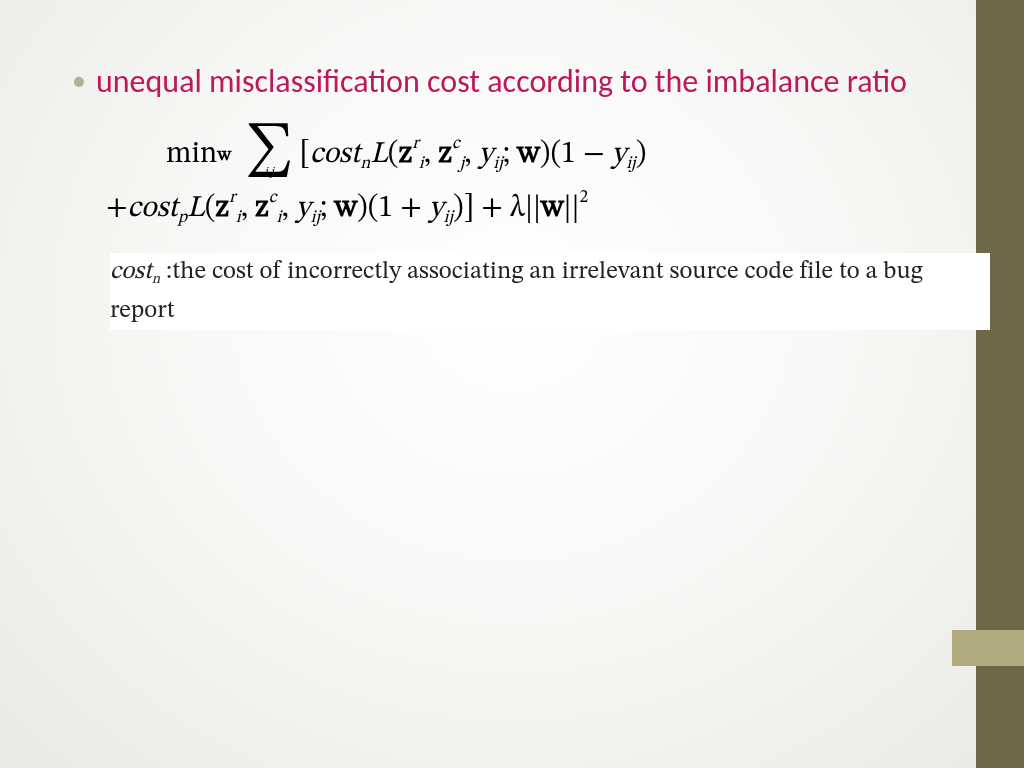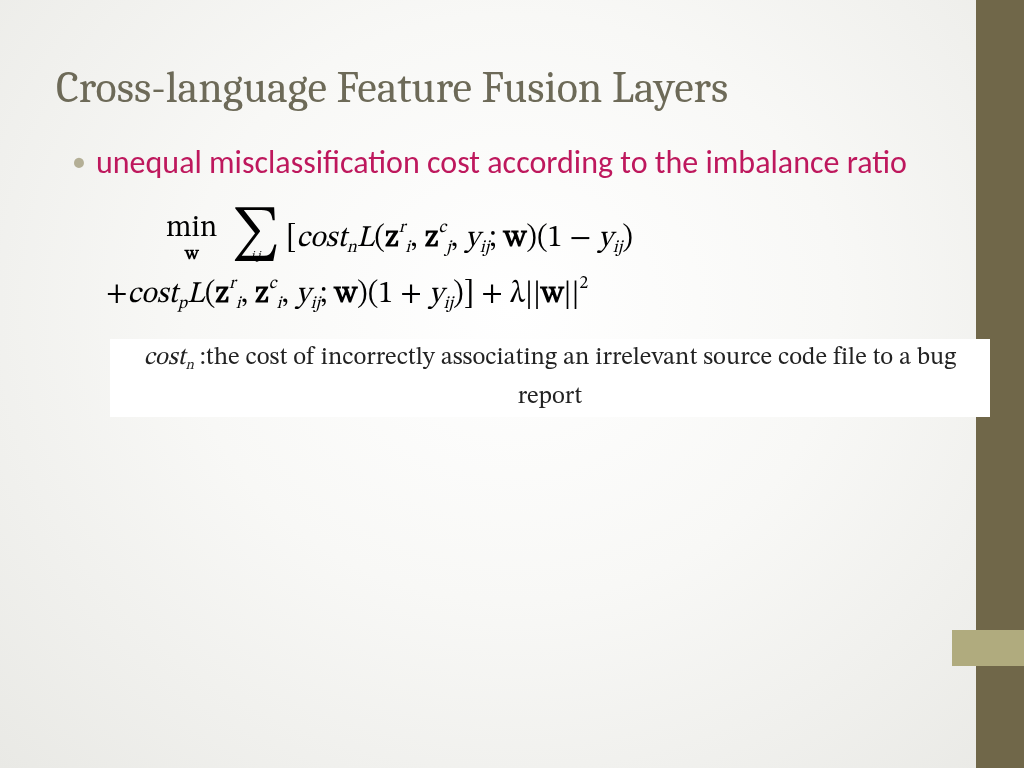--- a/index.html
+++ b/index.html
@@ -68,21 +68,21 @@
     color: #000;
   }
   .eq-line {
     display: flex;
     align-items: center;
     white-space: nowrap;
     margin-bottom: 12px;
   }
   .minw {
     display: inline-flex;
-    flex-direction: column;
+    flex-direction: row;
     align-items: center;
     margin-right: 8px;
     line-height: 1;
   }
   .minw .min { font-size: 30px; }
   .minw .w { font-size: 18px; font-weight: bold; margin-top: 2px; }
   .sum {
     display: inline-flex;
     flex-direction: column;
     align-items: center;
@@ -97,35 +97,33 @@
   sup { vertical-align: 0.8em; }
   sub { vertical-align: -0.35em; }
   .desc-block {
     margin: 26px 0 0 54px;
     width: 880px;
     font-family: "Cambria Math", "STIX Two Math", "Latin Modern Roman", serif;
     font-size: 25px;
     line-height: 1.55;
     color: #222;
     background: #fff;
-    text-align: center;
   }
   .desc-block .term {
     font-style: italic;
   }
 </style>
 </head>
 <body>
 
 <div class="sidebar"></div>
 <div class="sidebar-accent"></div>
 
 <div class="content">
 
-  <h1 class="title">Cross-language Feature Fusion Layers</h1>
 
   <div class="bullet-row">
     <span class="bullet-dot">•</span>
     <span class="bullet-text">unequal misclassification cost according to the imbalance ratio</span>
   </div>
 
   <div class="eq-block">
 
     <div class="eq-line">
       <span class="minw">

